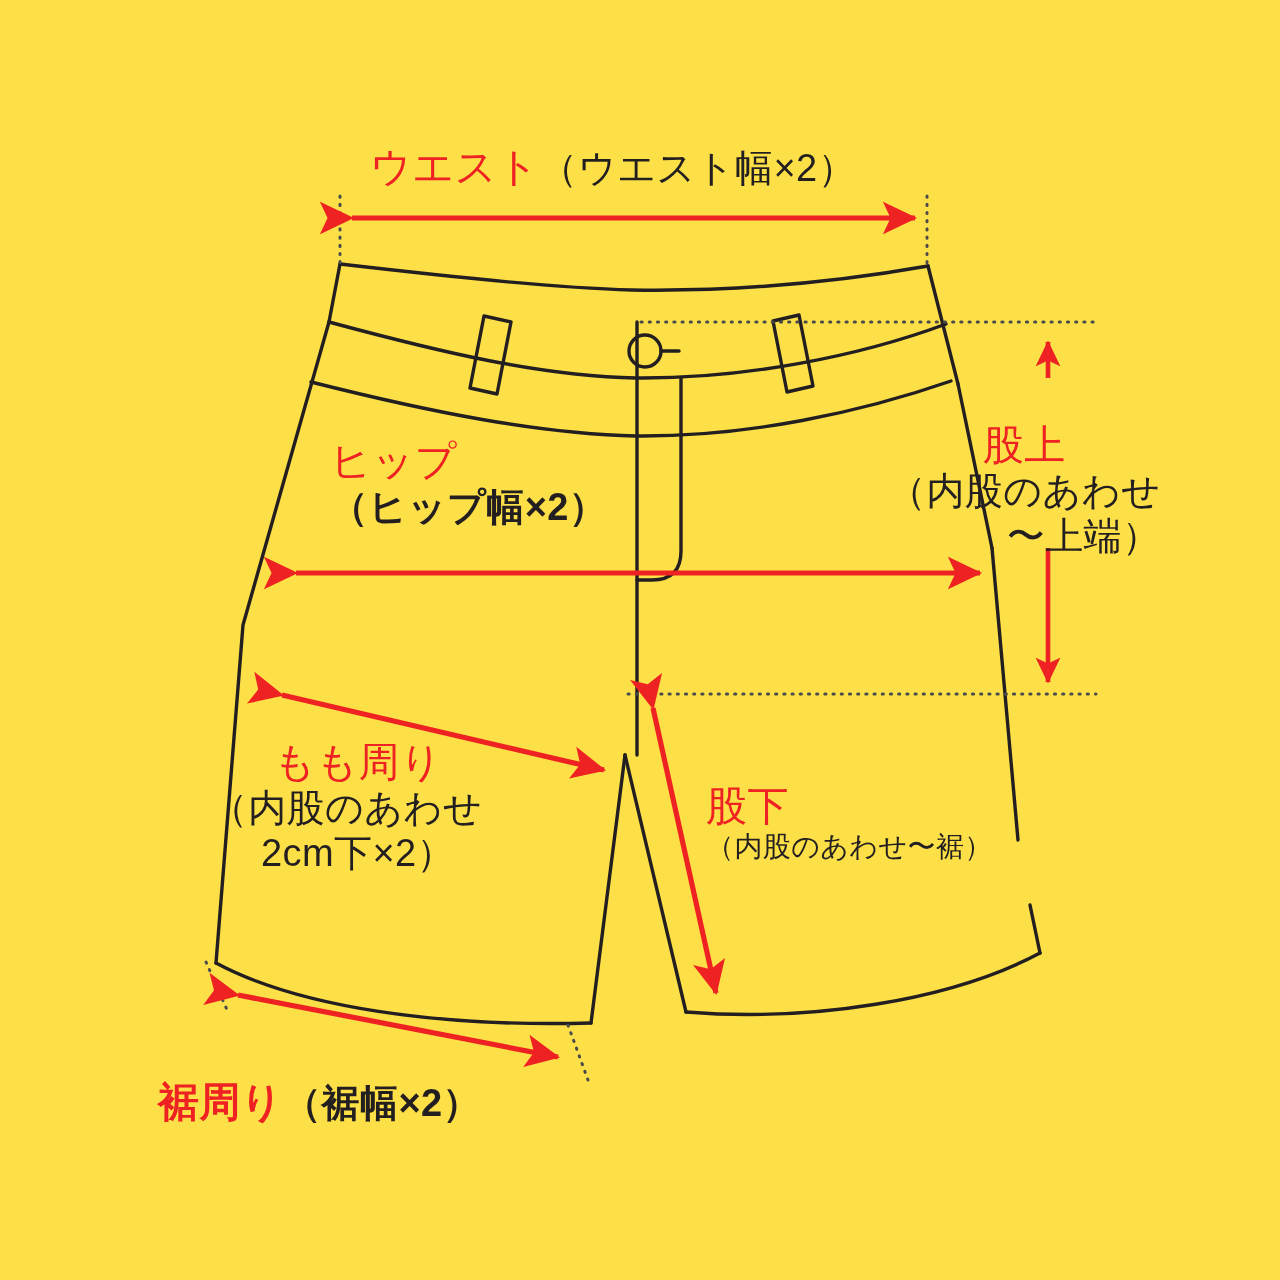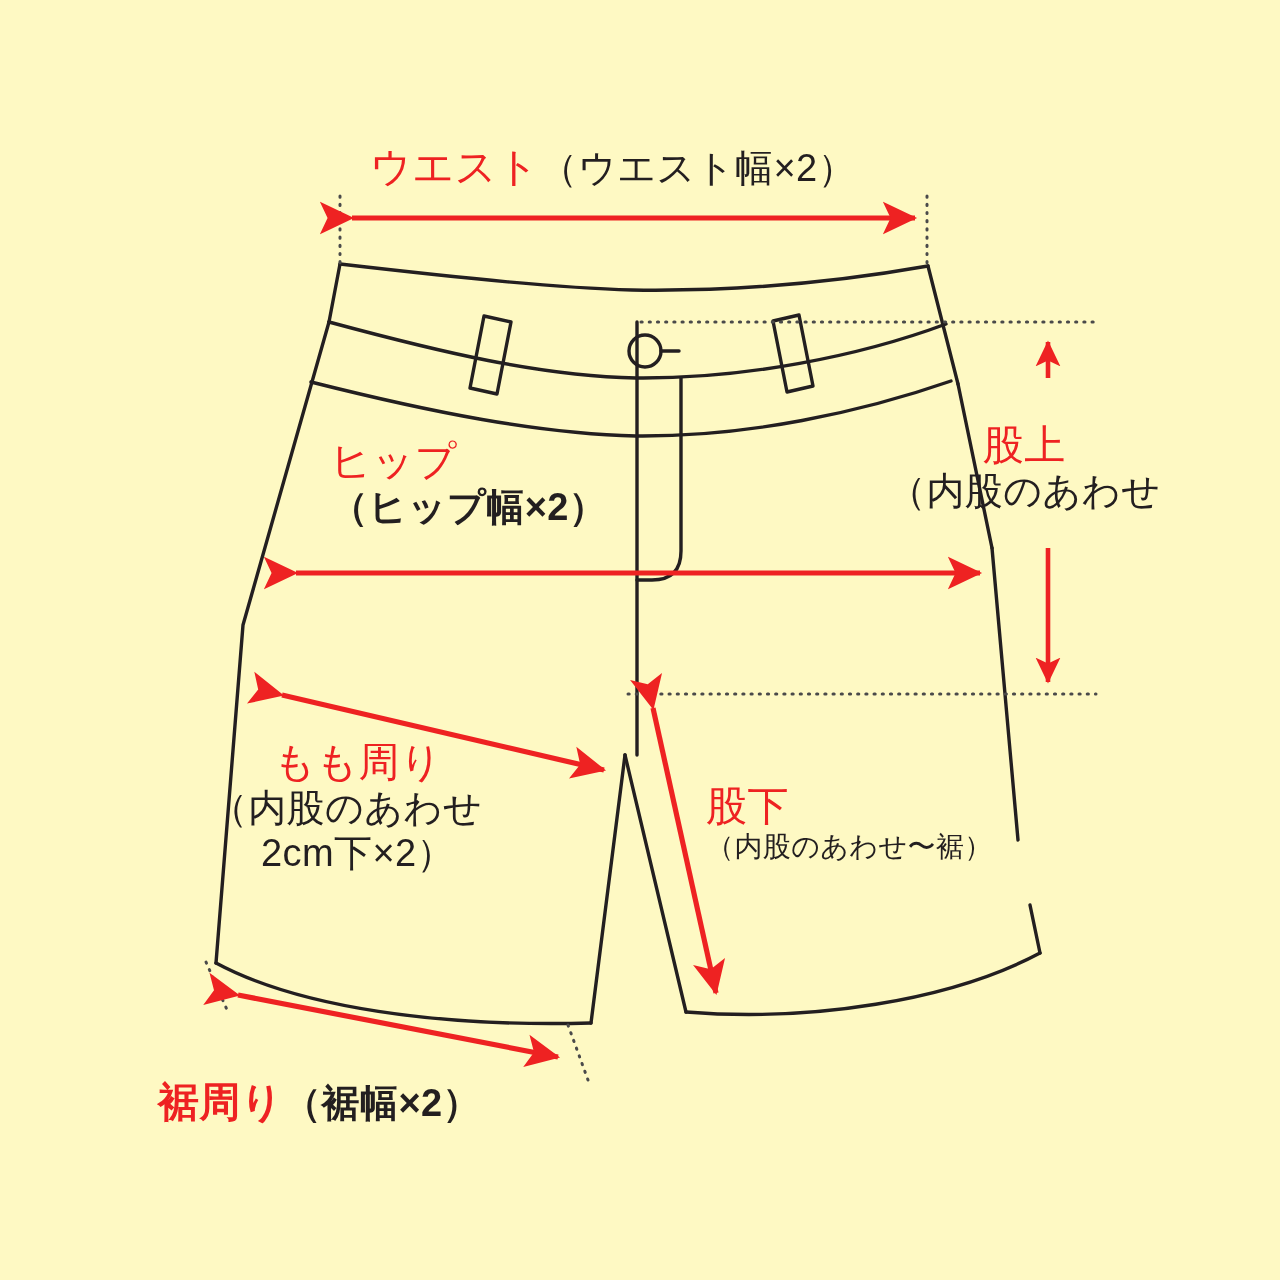--- a/index.html
+++ b/index.html
@@ -10,21 +10,21 @@
   body {
     width: 1280px;
     height: 1280px;
     font-family: "Liberation Sans", "DejaVu Sans", sans-serif;
     overflow: hidden;
   }
   #stage {
     position: relative;
     width: 1280px;
     height: 1280px;
-    background: #fef9c3;
+    background: #fde047;
   }
   #diagram {
     position: absolute;
     left: 0;
     top: 0;
     width: 1280px;
     height: 1280px;
   }
   .lbl {
     position: absolute;
@@ -158,21 +158,21 @@
       <line x1="653" y1="708" x2="716" y2="993" marker-start="url(#ar)" marker-end="url(#ar)"></line>
 
       <line x1="238" y1="995" x2="558" y2="1057" marker-start="url(#ar)" marker-end="url(#ar)"></line>
     </g>
   </svg>
 
   <div class="lbl t-waist"><span class="lbl-red">ウエスト</span><span class="lbl-black sub">（ウエスト幅×2）</span></div>
 
   <div class="lbl t-hip"><span class="lbl-red line2">ヒップ</span><span class="lbl-black sub line2">（ヒップ幅×2）</span></div>
 
-  <div class="lbl t-rise"><span class="lbl-red line2">股上</span><span class="lbl-black sub line2">（内股のあわせ</span></div>
+  <div class="lbl t-rise"><span class="lbl-red line2">股上</span><span class="lbl-black sub line2">（内股のあわせ</span><span class="lbl-black sub line2" style="text-align:right;display:block;">〜上端）</span></div>
 
   <div class="lbl t-thigh"><span class="lbl-red line2">もも周り</span><span class="lbl-black sub line2" style="margin-left:-24px;">（内股のあわせ</span><span class="lbl-black sub line2">2cm下×2）</span></div>
 
   <div class="lbl t-inseam"><span class="lbl-red line2">股下</span><span class="lbl-black sub line2">（内股のあわせ〜裾）</span></div>
 
   <div class="lbl t-hem"><span class="lbl-red">裾周り</span><span class="lbl-black sub">（裾幅×2）</span></div>
 
 </div>
 
 </body></html>

